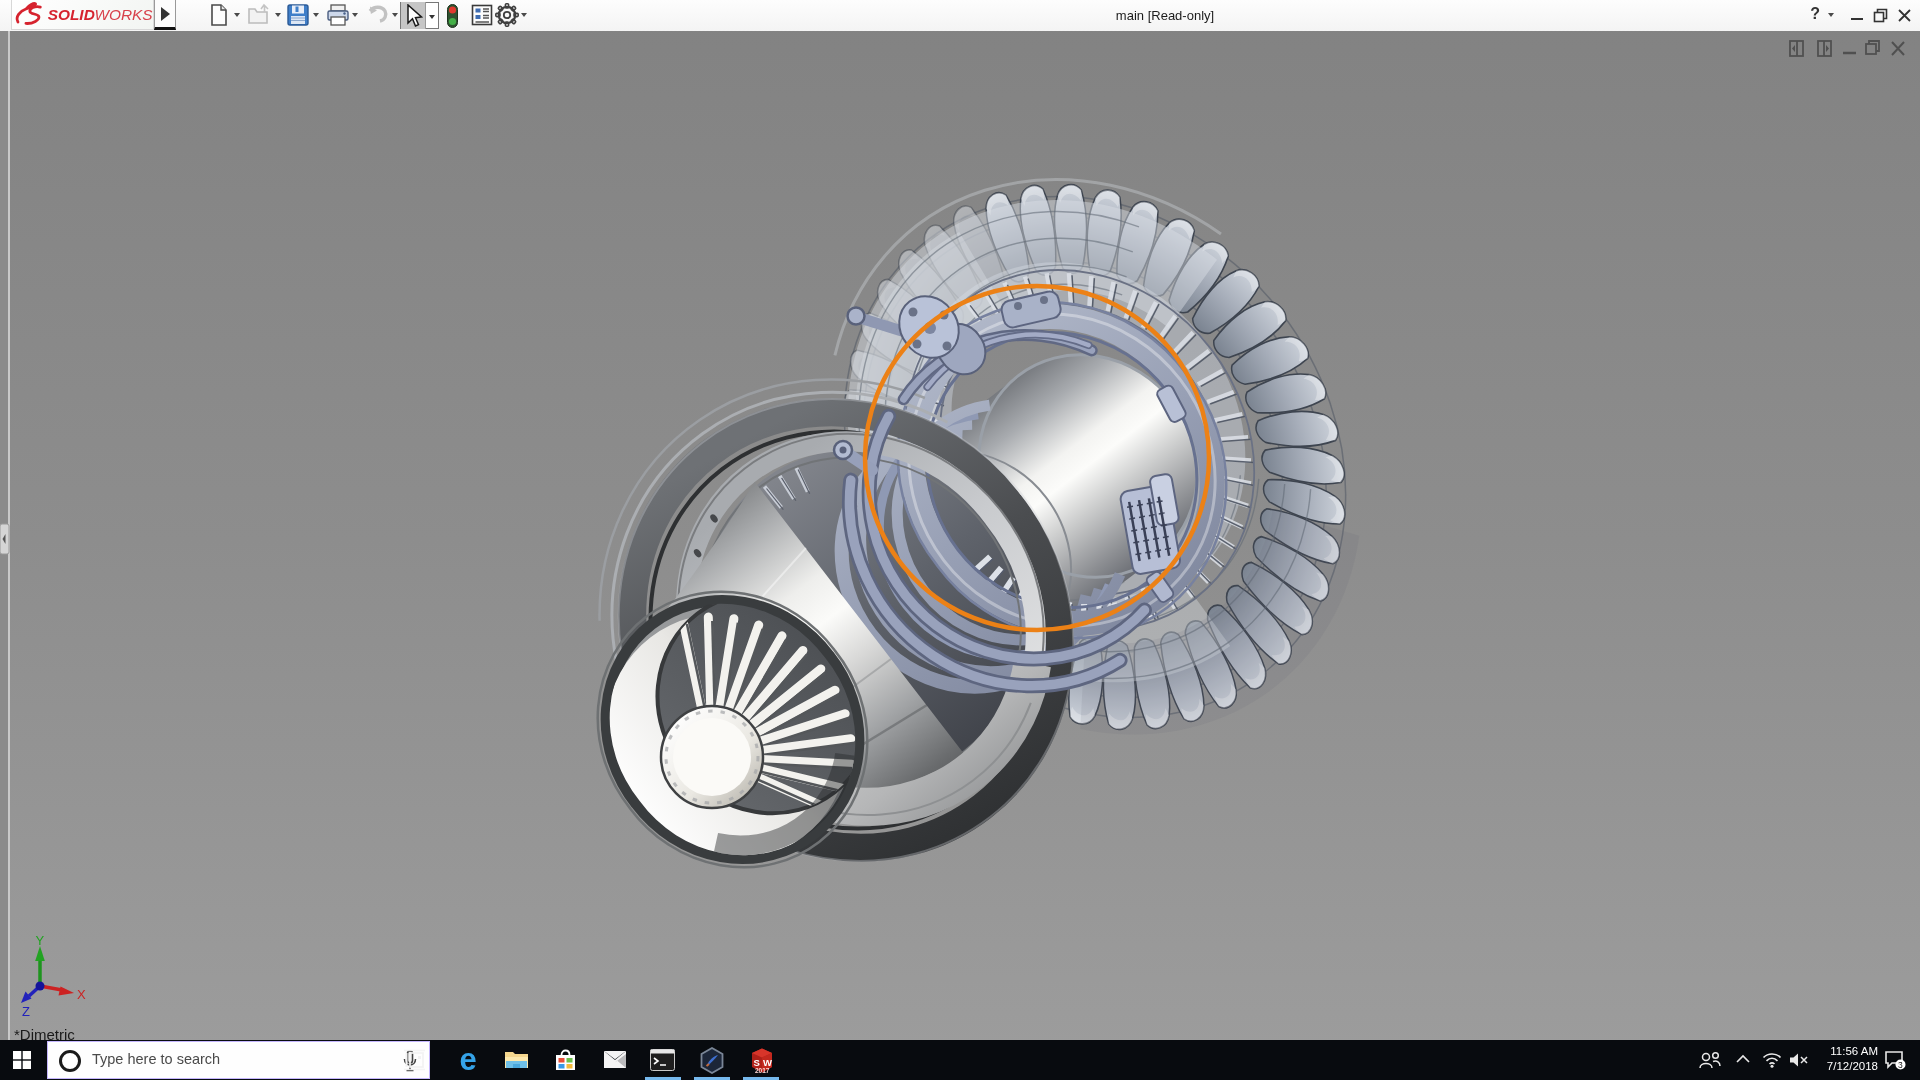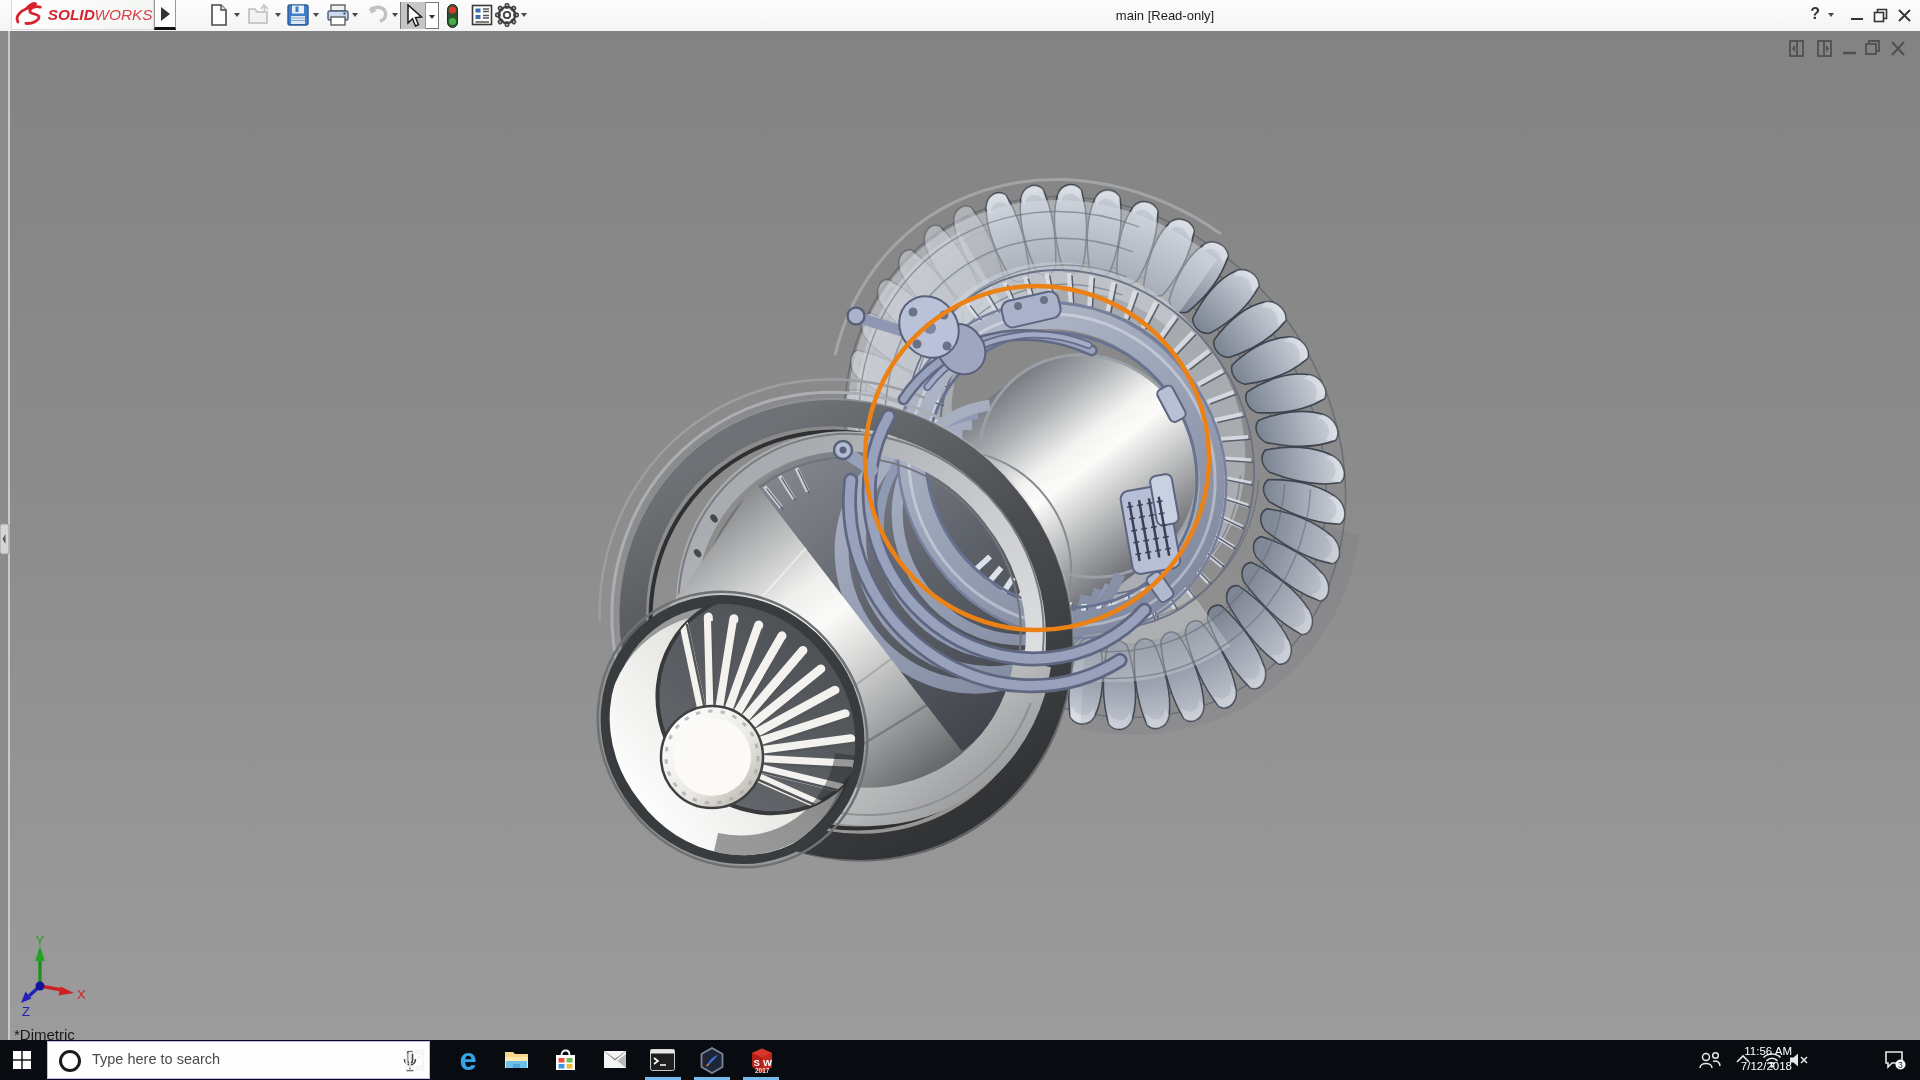--- a/index.html
+++ b/index.html
@@ -12,21 +12,21 @@
 #selgray{width:25px;height:27px;background:#c6c6c6;border-right:1px solid #999;display:flex;align-items:center;justify-content:center}
 .seldrp{position:absolute;right:3px;top:12px;width:0;height:0;border-left:3.5px solid transparent;border-right:3.5px solid transparent;border-top:4.5px solid #4a4a4a}
 #selbox .seldrp{border-top-color:#333}
 #wtitle{position:absolute;left:1040px;top:8px;width:250px;text-align:center;font-size:13px;color:#1c1c1c}
 #wctrl{position:absolute;right:0;top:0;width:130px;height:31px}
 #taskbar{position:absolute;left:0;top:1040px;width:1920px;height:40px;background:#080b0f}
 .tbi{position:absolute}
 #searchbox{position:absolute;left:47px;top:1px;width:383px;height:38px;background:#fefefe;border:1px solid #c4b5fd}
 #searchtext{position:absolute;left:44px;top:9px;font-size:14.5px;color:#4a4a4a}
 .uline{position:absolute;top:37px;width:36px;height:2.5px;background:#76b9ed}
-#clock{position:absolute;left:1728px;top:4px;width:64px;text-align:right;color:#fff;font-size:11.5px;line-height:15px}
+#clock{position:absolute;left:1814px;top:4px;width:64px;text-align:right;color:#fff;font-size:11.5px;line-height:15px}
 </style></head>
 <body>
 <div id="scene"><svg width="1920" height="1080" viewBox="0 0 1920 1080">
       <defs>
 <linearGradient id="bg" x1="0" y1="0" x2="0" y2="1">
 <stop offset="0" stop-color="#828282"></stop>
           <stop offset="0.5" stop-color="#8d8d8d"></stop>
           <stop offset="1" stop-color="#9d9d9d"></stop>
 </linearGradient>
 <linearGradient id="bellG" gradientUnits="userSpaceOnUse" x1="667" y1="516" x2="917" y2="840">

